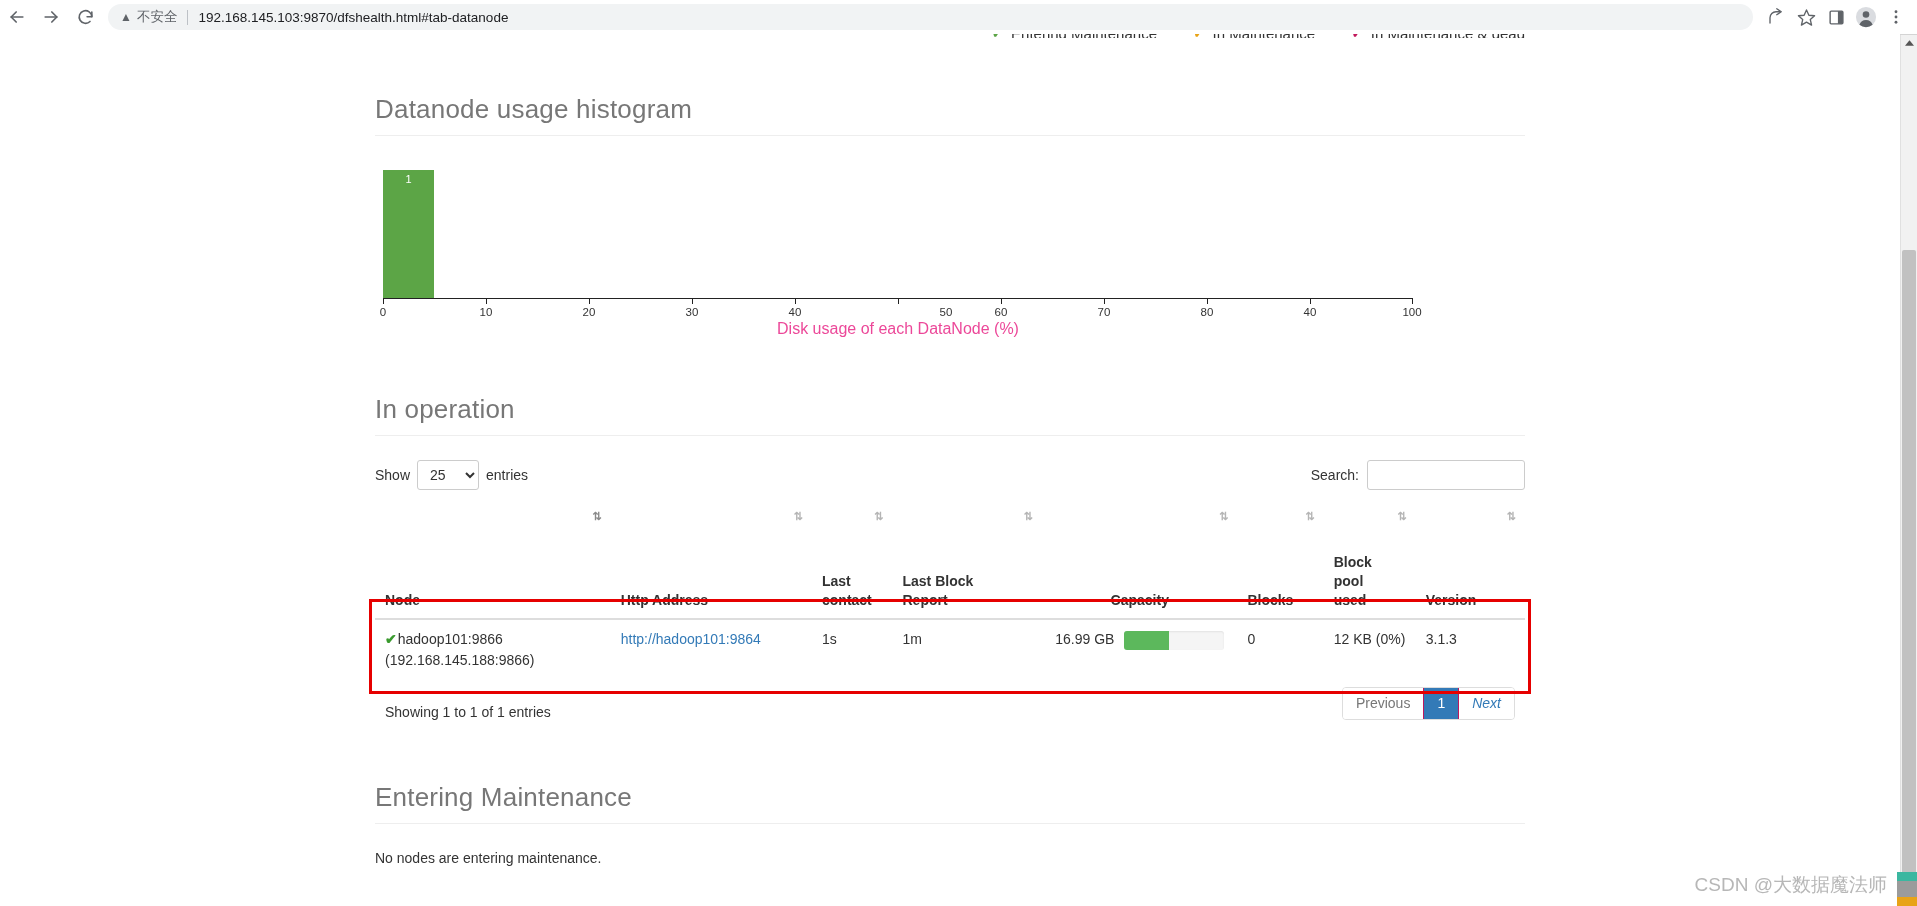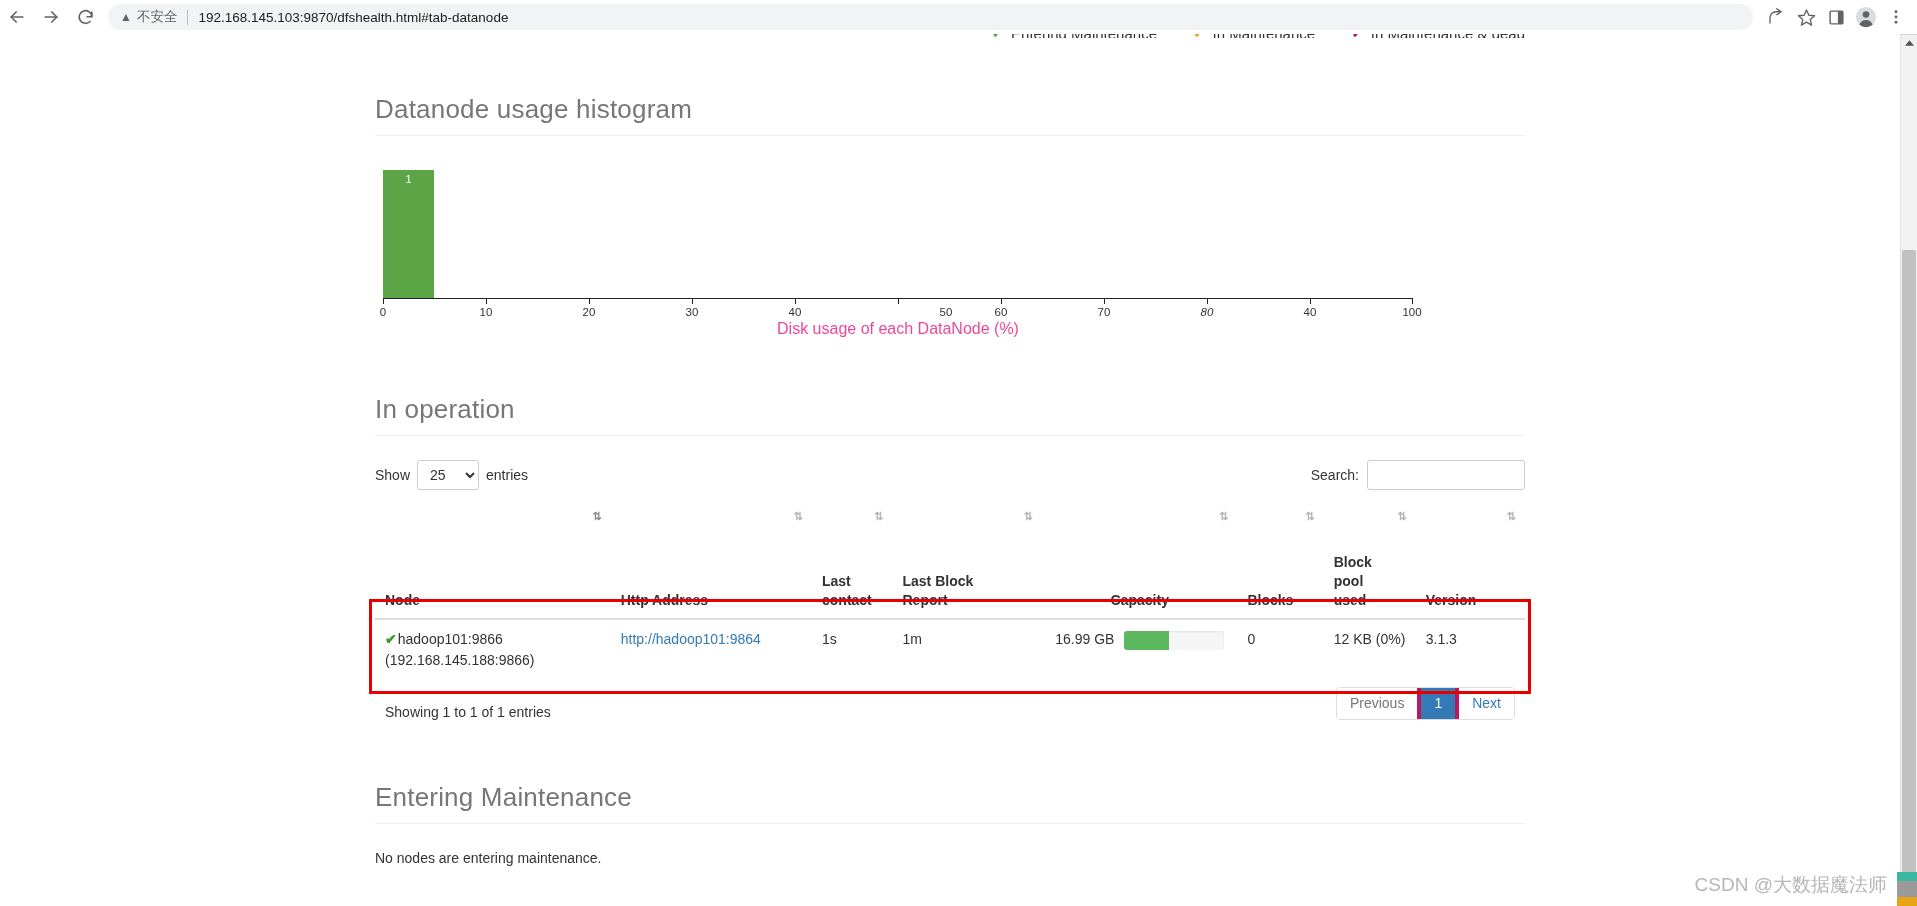--- a/index.html
+++ b/index.html
@@ -280,24 +280,24 @@
     border: 1px solid #dddddd;
     border-radius: 4px;
     overflow: hidden;
   }
   .pager a {
     padding: 7px 13px;
     font-size: 14px;
     color: #337ab7;
     background: #ffffff;
     text-decoration: none;
-    border-right: 4px solid #be185d;
+    border-right: 1px solid #be185d;
     line-height: 1.2;
   }
-  .pager a:last-child { border-right: none; }
+  .pager a:last-child { border-right: none; font-style: italic; }
   .pager a.disabled { color: #777777; }
   .pager a.active { background: #337ab7; color: #ffffff; }
 
   
   .lower-section { margin-top: 52px; }
   .lower-section .muted-note {
     margin-top: 26px;
     font-size: 14px;
     color: #333;
   }
@@ -458,21 +458,21 @@
             <div class="tick" style="left:1029px;"></div>
 
             <span class="tick-label" style="left:0px;">0</span>
             <span class="tick-label" style="left:103px;">10</span>
             <span class="tick-label" style="left:206px;">20</span>
             <span class="tick-label" style="left:309px;">30</span>
             <span class="tick-label" style="left:412px;">40</span>
             <span class="tick-label" style="left:515px;margin-left:48px;">50</span>
             <span class="tick-label" style="left:618px;">60</span>
             <span class="tick-label" style="left:721px;">70</span>
-            <span class="tick-label" style="left:824px;font-style:italic;">80</span>
+            <span class="tick-label" style="left:824px;">80</span>
             <span class="tick-label" style="left:927px;">40</span>
             <span class="tick-label" style="left:1029px;">100</span>
           </div>
           <div id="hist-xlabel">Disk usage of each DataNode (%)</div>
         </div>
       </div>
 
       <div id="table-block">
         <h2 class="page-header">In operation</h2>
 

